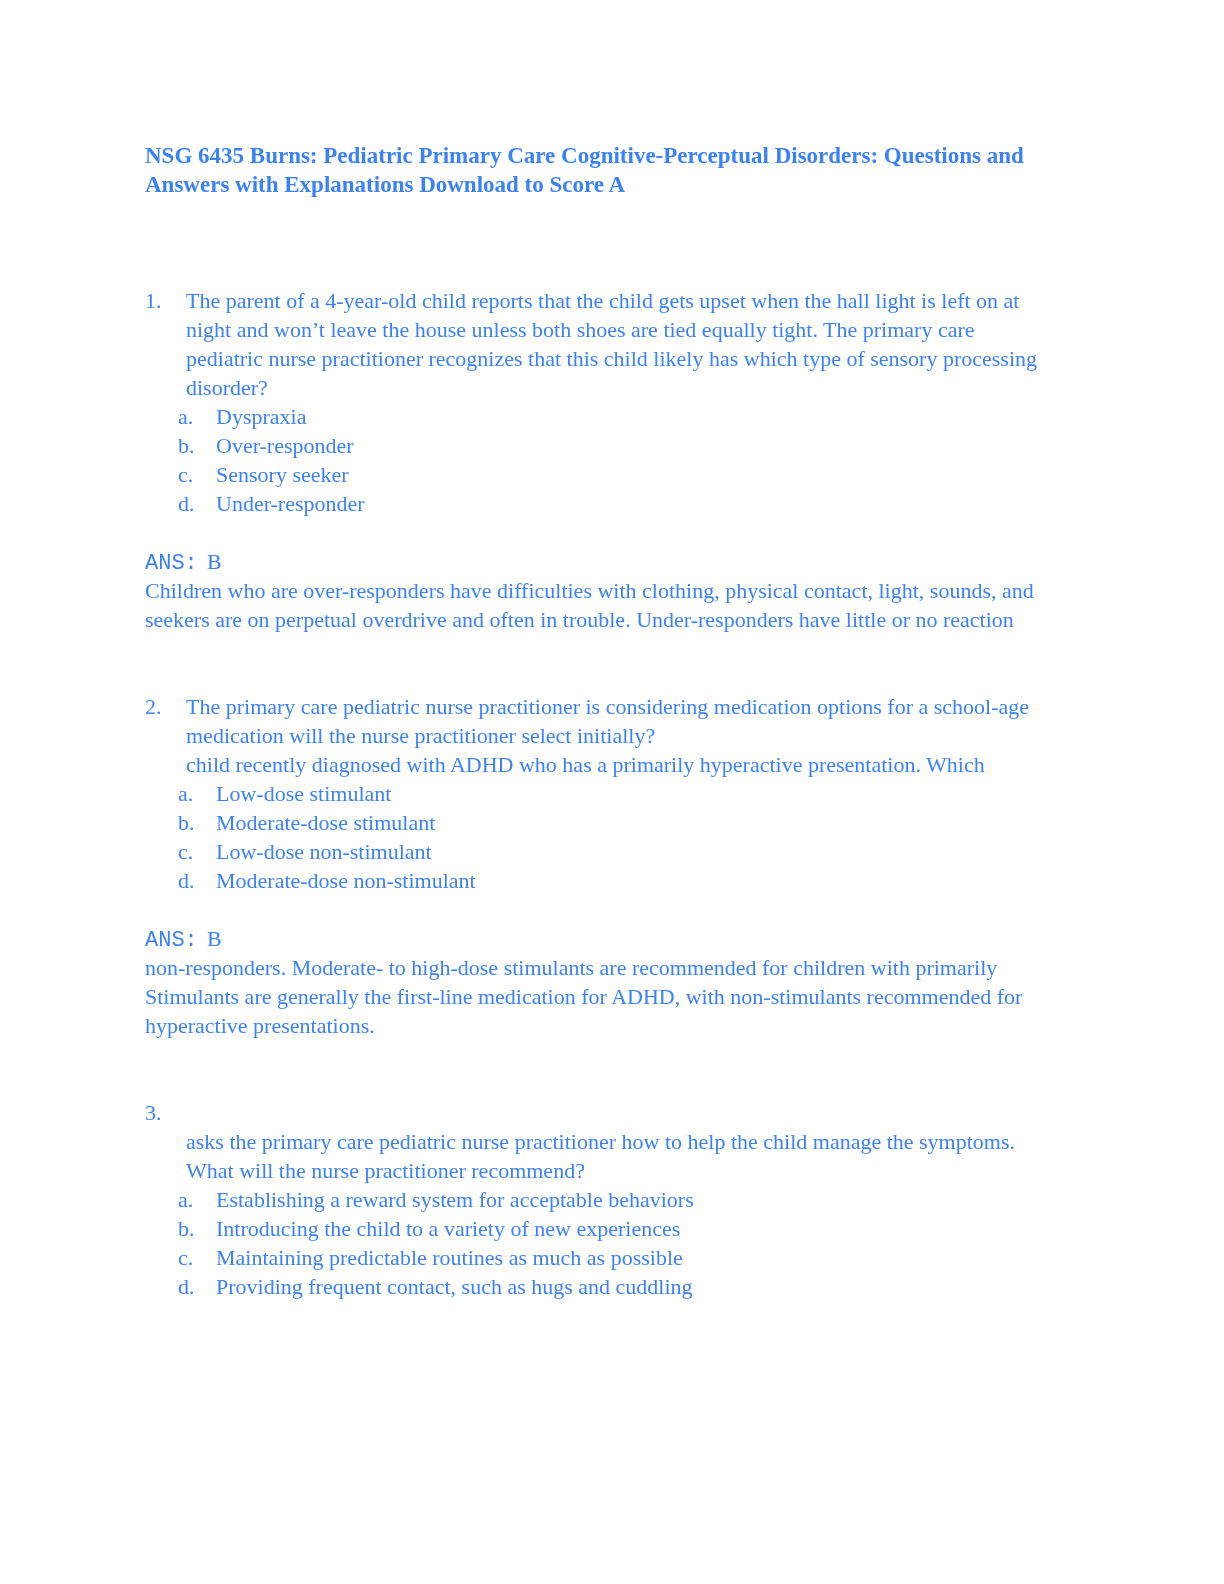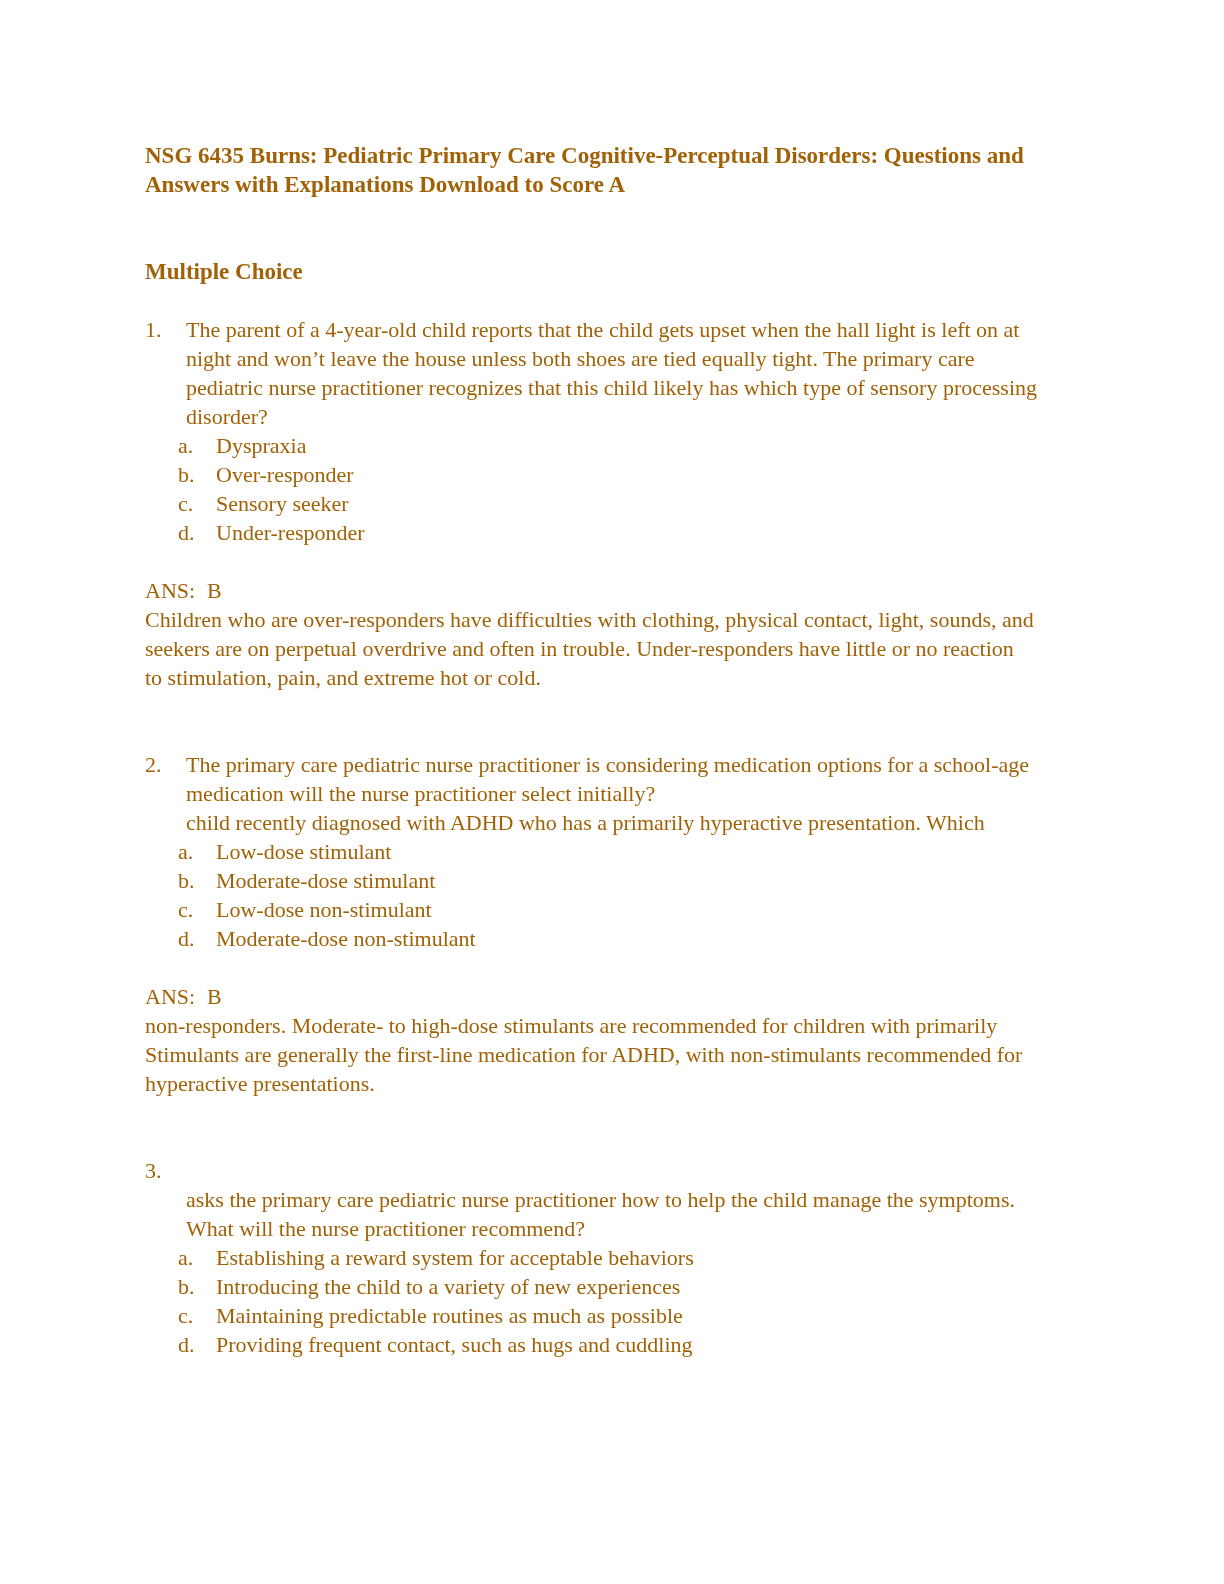--- a/index.html
+++ b/index.html
@@ -5,21 +5,21 @@
   html, body {
     margin: 0;
     padding: 0;
     background: #ffffff;
   }
   .page {
     position: relative;
     width: 1224px;
     height: 1584px;
     background: #ffffff;
-    color: #a16207;
+    color: #3b82f6;
     font-family: "Liberation Serif", "DejaVu Serif", serif;
     box-sizing: border-box;
     padding: 141px 140px 0 145px;
     overflow: hidden;
   }
   .content {
     width: 939px;
   }
   .line {
     font-size: 22px;
@@ -51,35 +51,35 @@
     display: flex;
     margin-left: 33px;
   }
   .opt-letter {
     flex: none;
     width: 38px;
   }
   .ans-label {
     display: inline-block;
     width: 62px;
+    font-family: Liberation Mono, monospace;
   }
 </style>
 </head>
 <body>
 
 <div class="page">
   <div class="content">
 
     <div class="line bold">NSG 6435 Burns: Pediatric Primary Care Cognitive-Perceptual Disorders: Questions and</div>
     <div class="line bold">Answers with Explanations Download to Score A</div>
     <div class="blank"></div>
 
     <div class="blank"></div>
 
-    <div class="line bold">Multiple Choice</div>
     <div class="blank"></div>
 
     <div>
       <div class="line q-first">
         <span class="q-num">1.</span>
         <span>The parent of a 4-year-old child reports that the child gets upset when the hall light is left on at</span>
       </div>
       <div class="line q-cont">night and won’t leave the house unless both shoes are tied equally tight. The primary care</div>
       <div class="line q-cont">pediatric nurse practitioner recognizes that this child likely has which type of sensory processing</div>
       <div class="line q-cont">disorder?</div>
@@ -98,21 +98,20 @@
       <div class="line opt">
         <span class="opt-letter">d.</span>
         <span>Under-responder</span>
       </div>
       <div class="blank"></div>
       <div class="line">
         <span class="ans-label">ANS:</span><span>B</span>
       </div>
       <div class="line">Children who are over-responders have difficulties with clothing, physical contact, light, sounds, and</div>
       <div class="line">seekers are on perpetual overdrive and often in trouble. Under-responders have little or no reaction</div>
-      <div class="line">to stimulation, pain, and extreme hot or cold.</div>
     </div>
     <div class="blank2"></div>
 
     <div>
       <div class="line q-first">
         <span class="q-num">2.</span>
         <span>The primary care pediatric nurse practitioner is considering medication options for a school-age</span>
       </div>
       <div class="line q-cont">medication will the nurse practitioner select initially?</div>
       <div class="line q-cont">child recently diagnosed with ADHD who has a primarily hyperactive presentation. Which</div>

